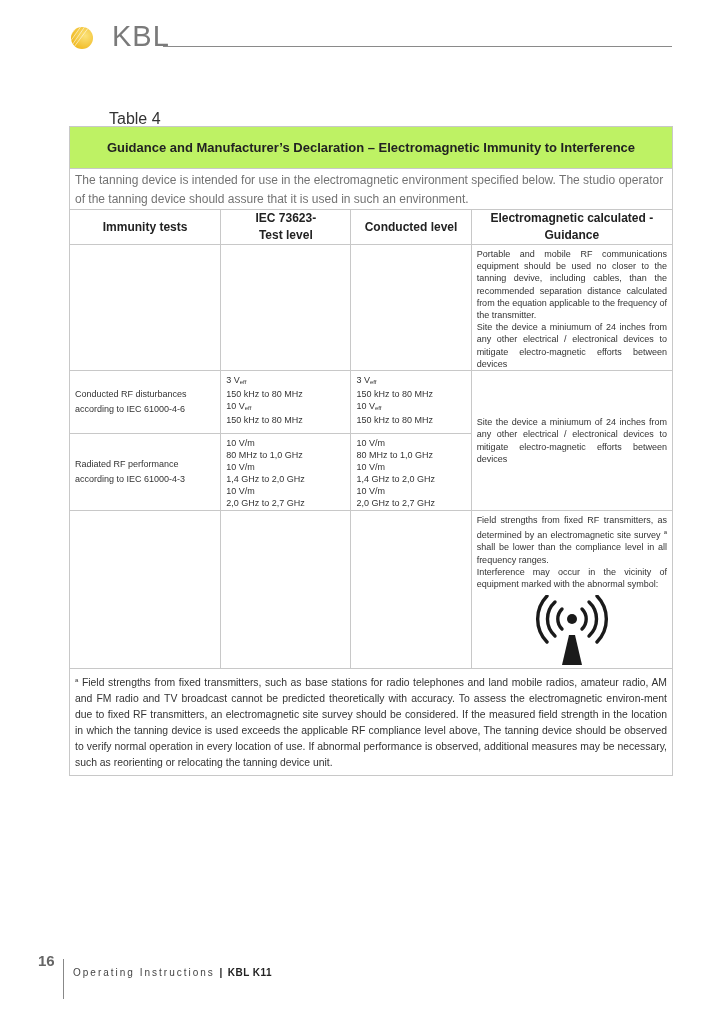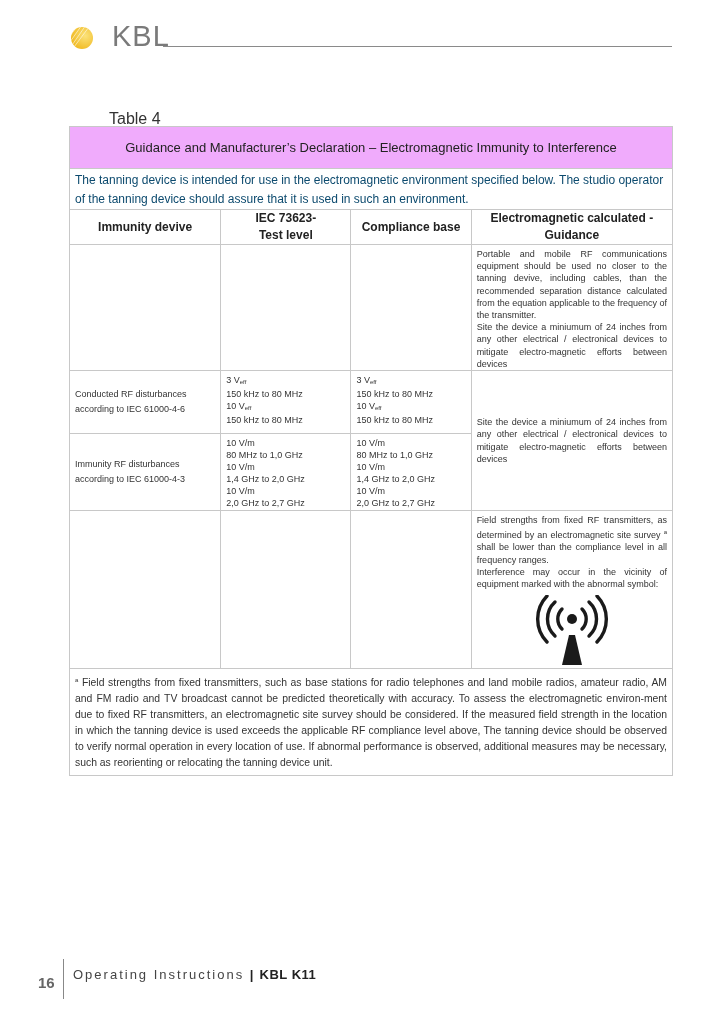--- a/index.html
+++ b/index.html
@@ -12,23 +12,23 @@
                letter-spacing: 1px; margin-left: 2px; line-height: 29px; font-weight: 300; }
   .header-rule { position: absolute; left: 163px; top: 46px; width: 509px; height: 1px; background: #8a8a8a; }
 
   .table-caption { position: absolute; left: 69px; top: 110px; font-size: 16px; color: #333; margin-left: 40px; }
 
   table.emc { position: absolute; left: 69px; top: 126px; width: 604px;
               border-collapse: collapse; table-layout: fixed; font-size: 9px; color: #333; }
   table.emc td, table.emc th { border: 1px solid #c8c8c8; vertical-align: top; padding: 0; }
   .c1 { width: 151px; } .c2 { width: 130px; } .c3 { width: 120px; } .c4 { width: 201px; }
 
-  .title-cell { background: #f0abfc; height: 41px; text-align: center; vertical-align: middle !important;
-                font-size: 13px; font-weight: normal; color: #222; }
-  .intro-cell { font-size: 12px; line-height: 19px; padding: 2px 5px 0 5px !important; color: #0c4a6e; height: 38px; }
+  .title-cell { background: #bef264; height: 41px; text-align: center; vertical-align: middle !important;
+                font-size: 13px; font-weight: bold; color: #222; }
+  .intro-cell { font-size: 12px; line-height: 19px; padding: 2px 5px 0 5px !important; color: #737373; height: 38px; }
   .hdr { font-size: 12px; font-weight: bold; text-align: center; vertical-align: middle !important;
          line-height: 17px; color: #222; height: 33px; }
 
   .r1 { height: 126px; margin-top: 12px; }
   .r2 { height: 55px; }
   .r3 { height: 77px; }
   .r4 { height: 156px; }
 
   .lvl { padding: 3px 5px 0 5px !important; line-height: 12px; }
   .test { vertical-align: middle !important; padding: 16px 5px !important; line-height: 15px; margin-left: 6px; }
@@ -37,23 +37,23 @@
   .guide p, .guide-mid p { margin: 0; }
   sub { font-size: 6px; vertical-align: -1px; }
   .lvl div { white-space: nowrap; }
 
   .footnote-cell { font-size: 10.4px; line-height: 16px; padding: 3px 5px 4px 5px !important;
                    text-align: justify; color: #333; }
   .sup { font-size: 6px; vertical-align: 4px; }
 
   .symbol-wrap { text-align: center; margin-top: 5px; }
 
-  .footer-num { position: absolute; left: 38px; top: 974px; font-size: 15px; font-weight: bold; color: #666; }
+  .footer-num { position: absolute; left: 38px; top: 952px; font-size: 15px; font-weight: bold; color: #666; }
   .footer-rule { position: absolute; left: 63px; top: 959px; width: 1px; height: 40px; background: #888; }
-  .footer-text { position: absolute; left: 73px; top: 967px; font-size: 13px; letter-spacing: 2px; color: #444; }
+  .footer-text { position: absolute; left: 73px; top: 967px; font-size: 10px; letter-spacing: 2px; color: #444; }
   .footer-text b { letter-spacing: 0.5px; color: #222; }
 </style>
 </head>
 <body>
 
 <div class="logo">
   <svg class="logo-sun" viewBox="0 0 26 26">
     <defs>
       <radialGradient id="sg" cx="0.65" cy="0.4" r="0.7">
         <stop offset="0" stop-color="#fbe27a"></stop>
@@ -85,26 +85,26 @@
       <col class="c4">
   </colgroup>
   <tbody>
       <tr>
     <td colspan="4" class="title-cell">Guidance and Manufacturer’s Declaration – Electromagnetic Immunity to Interference</td>
   </tr>
   <tr>
     <td colspan="4" class="intro-cell">The tanning device is intended for use in the electromagnetic environment specified below. The studio operator of the tanning device should assure that it is used in such an environment.</td>
   </tr>
   <tr>
-    <td class="hdr"><span>Immunity devive</span></td>
+    <td class="hdr"><span>Immunity tests</span></td>
     <td class="hdr">
       <div>IEC 73623-</div>
       <div>Test level</div>
     </td>
-    <td class="hdr"><span>Compliance base</span></td>
+    <td class="hdr"><span>Conducted level</span></td>
     <td class="hdr">
       <div>Electromagnetic calculated -</div>
       <div>Guidance</div>
     </td>
   </tr>
 
   <tr class="r1">
     <td></td>
     <td></td>
     <td></td>
@@ -131,21 +131,21 @@
       <div><span>10 V</span><sub>eff</sub></div>
       <div>150 kHz to 80 MHz</div>
     </td>
     <td rowspan="2" class="guide-mid">
       <p>Site the device a miniumum of 24 inches from any other electrical / electronical devices to mitigate electro-magnetic efforts between devices</p>
     </td>
   </tr>
 
   <tr class="r3">
     <td class="test">
-      <div>Immunity RF disturbances</div>
+      <div>Radiated RF performance</div>
       <div>according to IEC 61000-4-3</div>
     </td>
     <td class="lvl">
       <div>10 V/m</div>
       <div>80 MHz to 1,0 GHz</div>
       <div>10 V/m</div>
       <div>1,4 GHz to 2,0 GHz</div>
       <div>10 V/m</div>
       <div>2,0 GHz to 2,7 GHz</div>
     </td>

